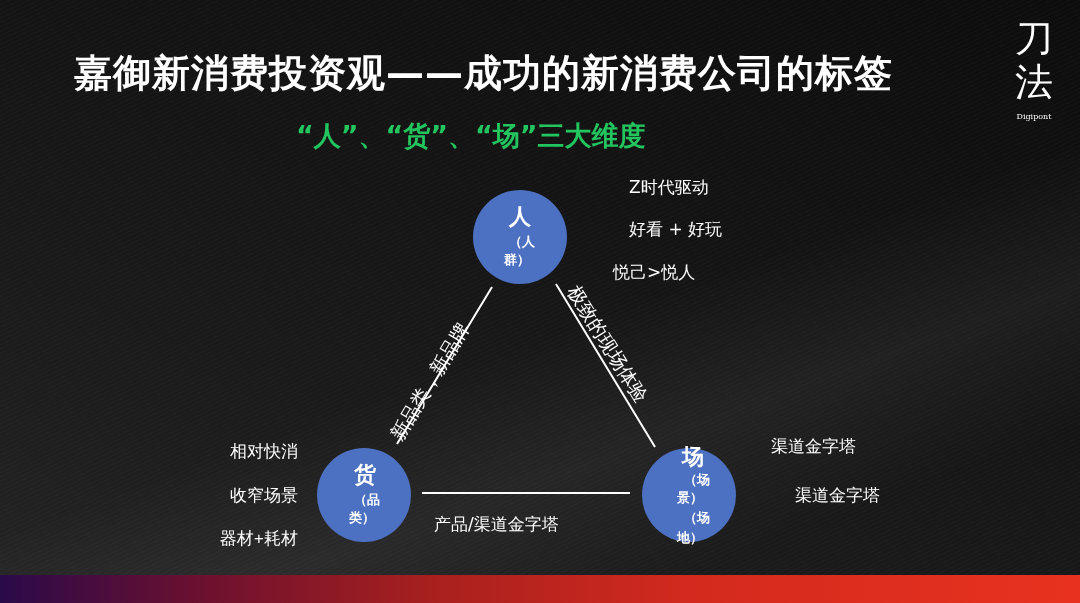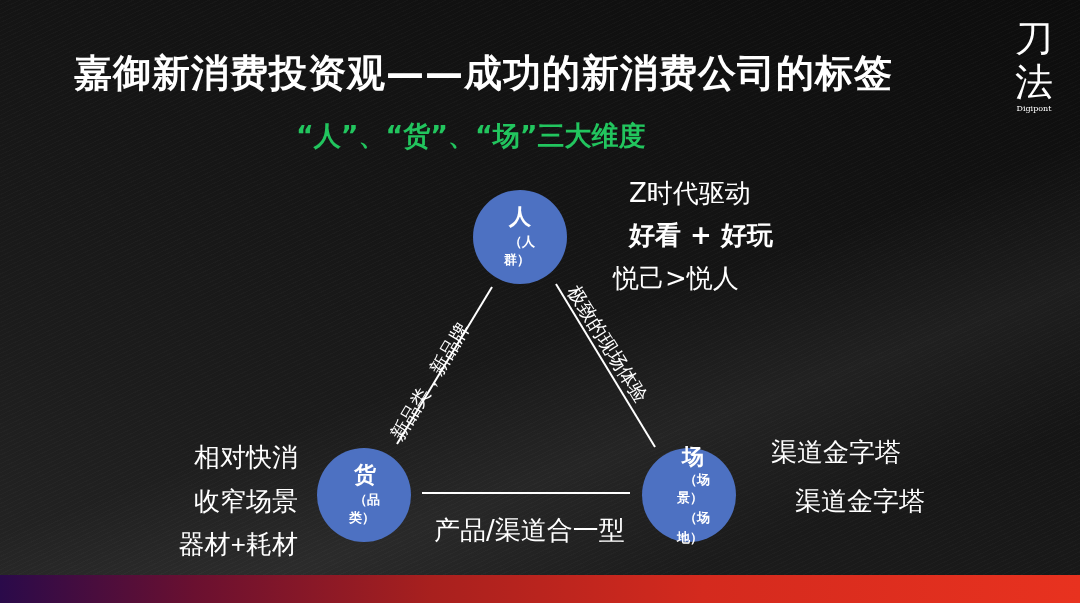--- a/index.html
+++ b/index.html
@@ -10,26 +10,26 @@
       linear-gradient(160deg, rgba(255,255,255,0.0) 0%, rgba(255,255,255,0.0) 55%, rgba(255,255,255,0.05) 70%, rgba(255,255,255,0.0) 85%),
       linear-gradient(200deg,#0d0d0d 0%, #141414 40%, #1c1c1c 75%, #242424 100%);}
   .bg-sheen{position:absolute;left:0;top:0;width:1080px;height:575px;
     background:repeating-linear-gradient(155deg, rgba(255,255,255,0.018) 0px, rgba(255,255,255,0.018) 1px, transparent 1px, transparent 4px);}
   .footer-band{position:absolute;left:0;top:575px;width:1080px;height:28px;
     background:linear-gradient(90deg,#2a0a4a 0%, #6a1030 18%, #a8201e 40%, #d42a1e 65%, #e8321f 100%);}
   .title{position:absolute;left:74px;top:48px;font-size:38px;font-weight:bold;letter-spacing:1px;white-space:nowrap;}
   .subtitle{position:absolute;left:296px;top:118px;font-size:27px;font-weight:bold;color:#22c55e;white-space:nowrap;}
   .logo{position:absolute;left:1010px;top:16px;width:48px;text-align:center;font-family:"DejaVu Serif","Liberation Serif",serif;}
   .logo .c{font-size:38px;line-height:44px;display:block;}
-  .logo .en{font-size:8px;display:block;margin-top:0px;}
+  .logo .en{font-size:8px;display:block;margin-top:8px;}
   svg.lines{position:absolute;left:0;top:0;}
   .circle{position:absolute;width:94px;height:94px;border-radius:50%;background:#4d71c2;}
   .circle .main{position:absolute;font-size:22px;font-weight:bold;}
   .circle .sub{position:absolute;font-size:13px;font-weight:bold;line-height:20px;white-space:nowrap;}
-  .note{position:absolute;font-size:26px;white-space:nowrap;}
+  .note{position:absolute;font-size:17px;white-space:nowrap;}
   .diag{position:absolute;font-size:19px;white-space:nowrap;transform-origin:0 0;}
 </style>
 </head>
 <body>
 
 <div class="bg"></div>
 <div class="bg-sheen"></div>
 <div class="footer-band"></div>
 
 <div class="title">嘉御新消费投资观——成功的新消费公司的标签</div>
@@ -62,24 +62,24 @@
 <div class="circle" style="left:642px;top:448px;">
   <span class="main" style="left:40px;top:-6px;">场</span>
   <span class="sub" style="left:42px;top:22px;">（场</span>
   <span class="sub" style="left:35px;top:40px;">景）</span>
   <span class="sub" style="left:42px;top:60px;">（场</span>
   <span class="sub" style="left:35px;top:80px;">地）</span>
 </div>
 
 <div class="diag" style="left:385px;top:432px;transform:rotate(-59deg);">新品类，新品牌</div>
 <div class="diag" style="left:583px;top:281px;transform:rotate(58deg);">极致的现场体验</div>
-<div class="note" style="left:434px;top:513px;">产品/渠道合一型</div>
+<div class="note" style="left:434px;top:513px;">产品/渠道金字塔</div>
 
 <div class="note" style="left:629px;top:176px;">Z时代驱动</div>
-<div class="note" style="left:629px;top:218px;font-weight:bold;">好看 + 好玩</div>
+<div class="note" style="left:629px;top:218px;">好看 + 好玩</div>
 <div class="note" style="left:613px;top:261px;">悦己&gt;悦人</div>
 
 <div class="note" style="right:782px;top:440px;">相对快消</div>
 <div class="note" style="right:782px;top:484px;">收窄场景</div>
 <div class="note" style="right:782px;top:527px;font-family:Liberation Mono, monospace;">器材+耗材</div>
 
 <div class="note" style="left:771px;top:435px;">渠道金字塔</div>
 <div class="note" style="left:773px;top:484px;margin-left:22px;">渠道金字塔</div>
 
 </body></html>

